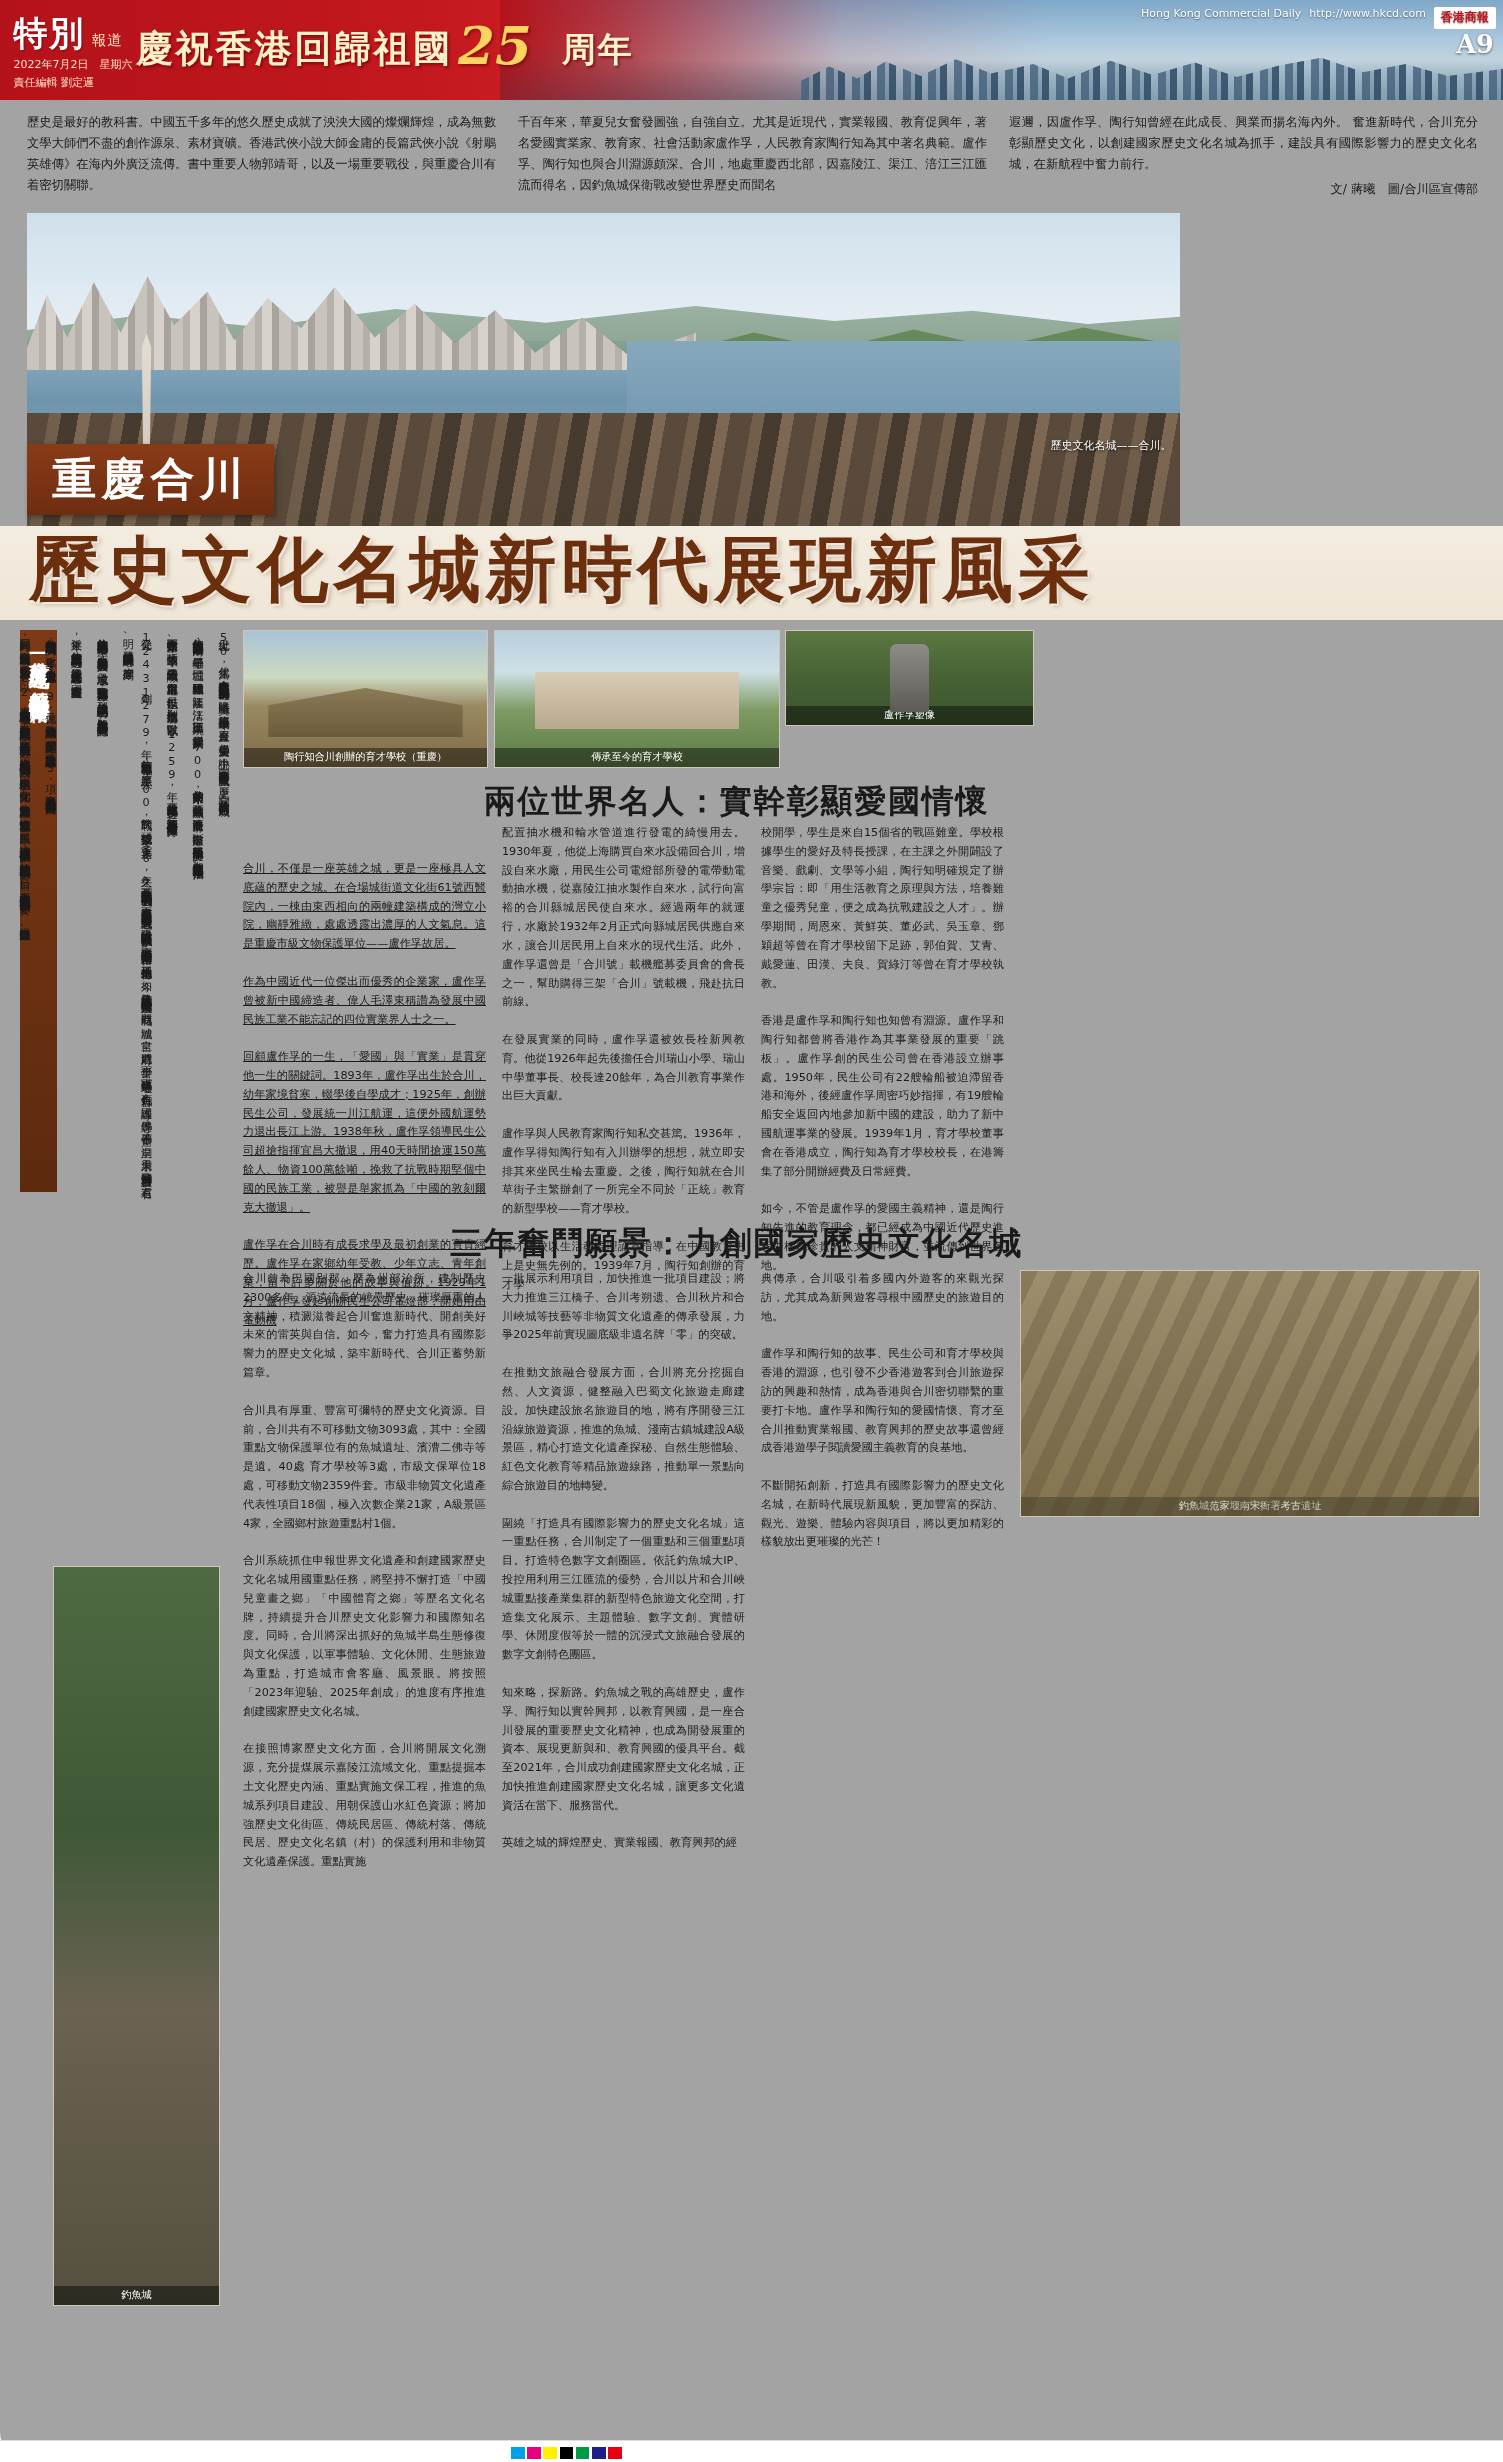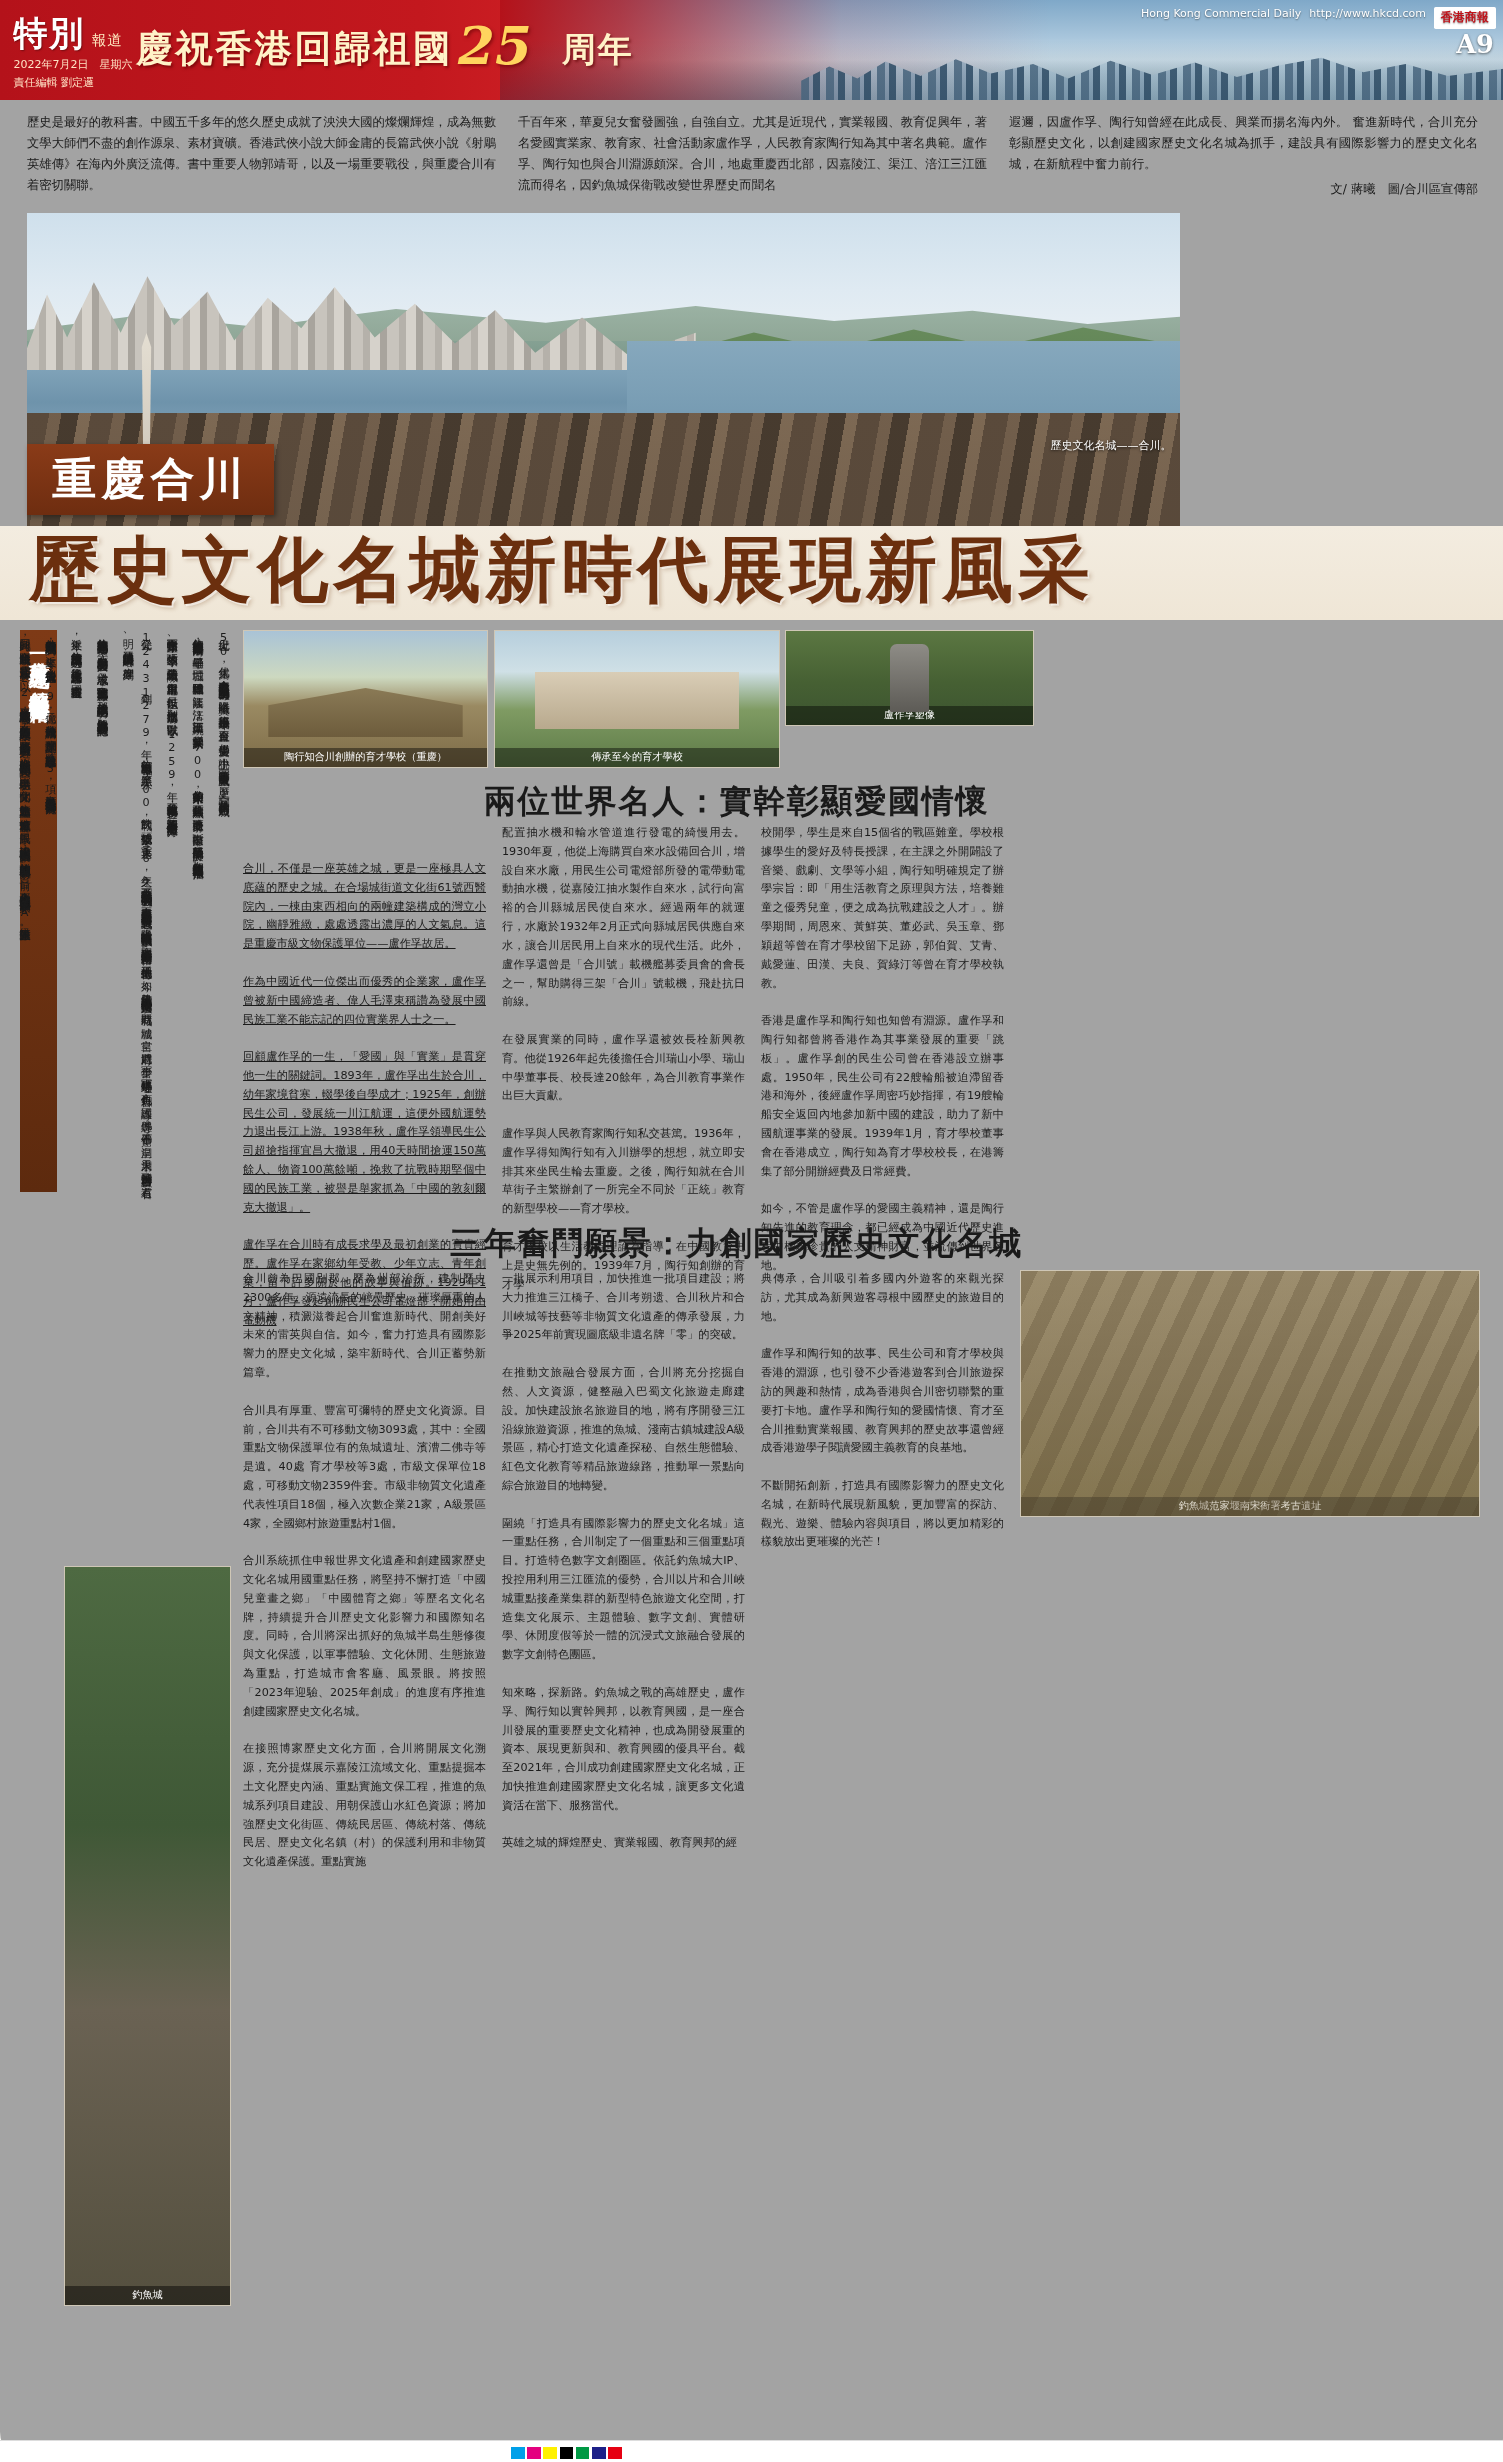--- a/index.html
+++ b/index.html
@@ -251,21 +251,21 @@
   
   #s2c1 { left:243px; top:1270px; width:243px; height:1132px; }
   #s2c2 { left:502px; top:1270px; width:243px; height:1132px; }
   #s2c3 { left:761px; top:1270px; width:243px; height:1132px; }
 
   
   #photo-aerial { left:1020px; top:1270px; width:460px; height:247px;
     background: linear-gradient(180deg,#9b8c6e 0%,#8a7b5d 40%,#74663f 100%); }
   #photo-aerial:after{content:"";position:absolute;left:0;top:0;width:100%;height:100%;
     background: repeating-linear-gradient(115deg, rgba(120,105,75,.5) 0 15.3px, rgba(160,145,110,.35) 15.3px 32px);}
-  #photo-steps { left:64px; top:1566px; width:167px; height:740px;
+  #photo-steps { left:53px; top:1566px; width:167px; height:740px;
     background: linear-gradient(180deg,#4e6a42 0%,#3f5836 35%,#6a6253 60%,#55503f 100%); }
   #photo-steps:after{content:"";position:absolute;left:20%;top:30%;width:60%;height:70%;
     background: repeating-linear-gradient(180deg,#8e8madd 0 0,#9a9387 0 8.5px,#7c7568 8.5px 15.3px);}
   #photo-steps .cap { background: rgba(0,0,0,.45); }
 
   
   .colorbar {
     position:absolute; left:0; bottom:0; width:1504px; height:22px;
     background:#fff; border-top:0.9px solid #ddd;
   }

